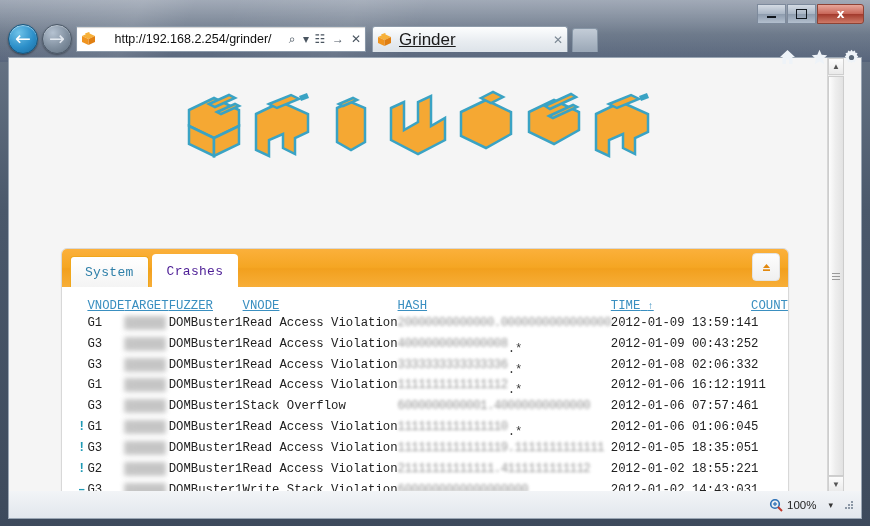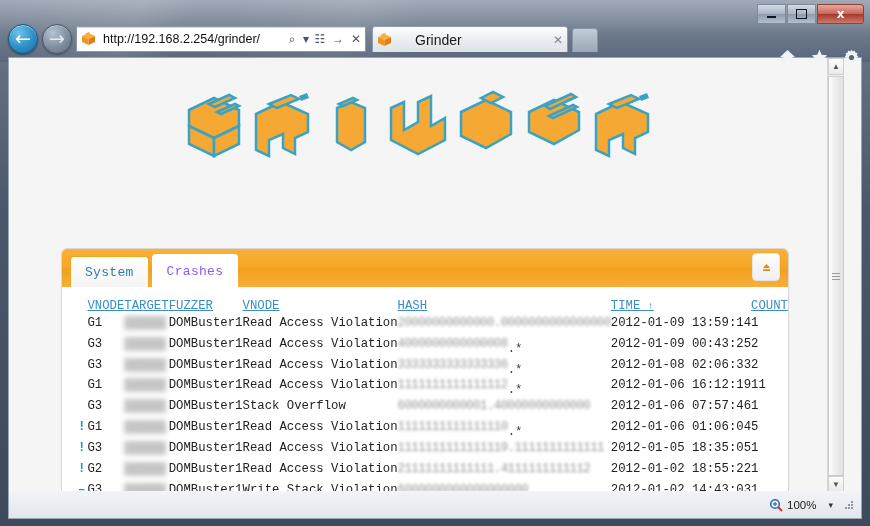--- a/index.html
+++ b/index.html
@@ -93,20 +93,21 @@
     box-sizing:border-box;
     display:flex; align-items:center;
     box-shadow: inset 0 1px 1px rgba(0,0,0,.18);
   }
   #addr-url {
     flex:1;
     font-size:12.5px; color:#111;
     font-family:"Liberation Sans", sans-serif;
     white-space:nowrap; overflow:hidden;
     margin-left:4px;
+    text-align:center;
   }
   .addr-icon { width:18px; text-align:center; color:#4a5560; font-size:12px; flex:0 0 auto; }
 
   
   .favicon {
     width:15px; height:14px; flex:0 0 auto; margin-left:4px; margin-right:3px;
     position:relative;
   }
 
   
@@ -114,21 +115,21 @@
   #browser-tab {
     position:absolute; left:0; top:0;
     width:196px; height:26px;
     background: linear-gradient(to bottom, #fdfefe 0%, #e9edf1 55%, #dde3e9 100%);
     border:1px solid #8f9cab;
     border-bottom:none;
     border-radius:3px 3px 0 0;
     display:flex; align-items:center;
     box-sizing:border-box;
   }
-  #tab-title { font-size:14px; color:#1a1a1a; margin-left:20px; flex:1; white-space:nowrap; overflow:hidden;}
+  #tab-title { font-size:17px; color:#1a1a1a; margin-left:4px; flex:1; white-space:nowrap; overflow:hidden;text-decoration:underline;}
   #tab-close { width:18px; text-align:center; font-size:12px; color:#7b8894; }
   #newtab {
     position:absolute; left:200px; top:2px;
     width:26px; height:24px;
     background: linear-gradient(to bottom, #c3ccd7 0%, #9aa7b6 100%);
     border:1px solid #8796a6;
     border-bottom:none;
     border-radius:3px 3px 0 0;
     box-sizing:border-box;
   }
@@ -221,21 +222,21 @@
     border-radius:4px 4px 0 0;
     font-family:"Liberation Mono", monospace;
     font-size:13px;
     color:#2e7fa8;
     box-sizing:border-box;
     letter-spacing:0.3px;
   }
   .apptab:first-child { margin-left:4px;margin-top:43px; }
   .apptab.active {
     background:#ffffff;
-    color:#8b5cf6;
+    color:#4c1d95;
     border-color:#ffffff;
     height:33px;
   }
   #eject-btn {
     position:absolute; right:8px; top:4px;
     width:28px; height:28px;
     background: linear-gradient(to bottom,#fdfdfd,#f0f0f0);
     border:1px solid #e3e3e3;
     border-radius:4px;
     display:flex; align-items:center; justify-content:center;

